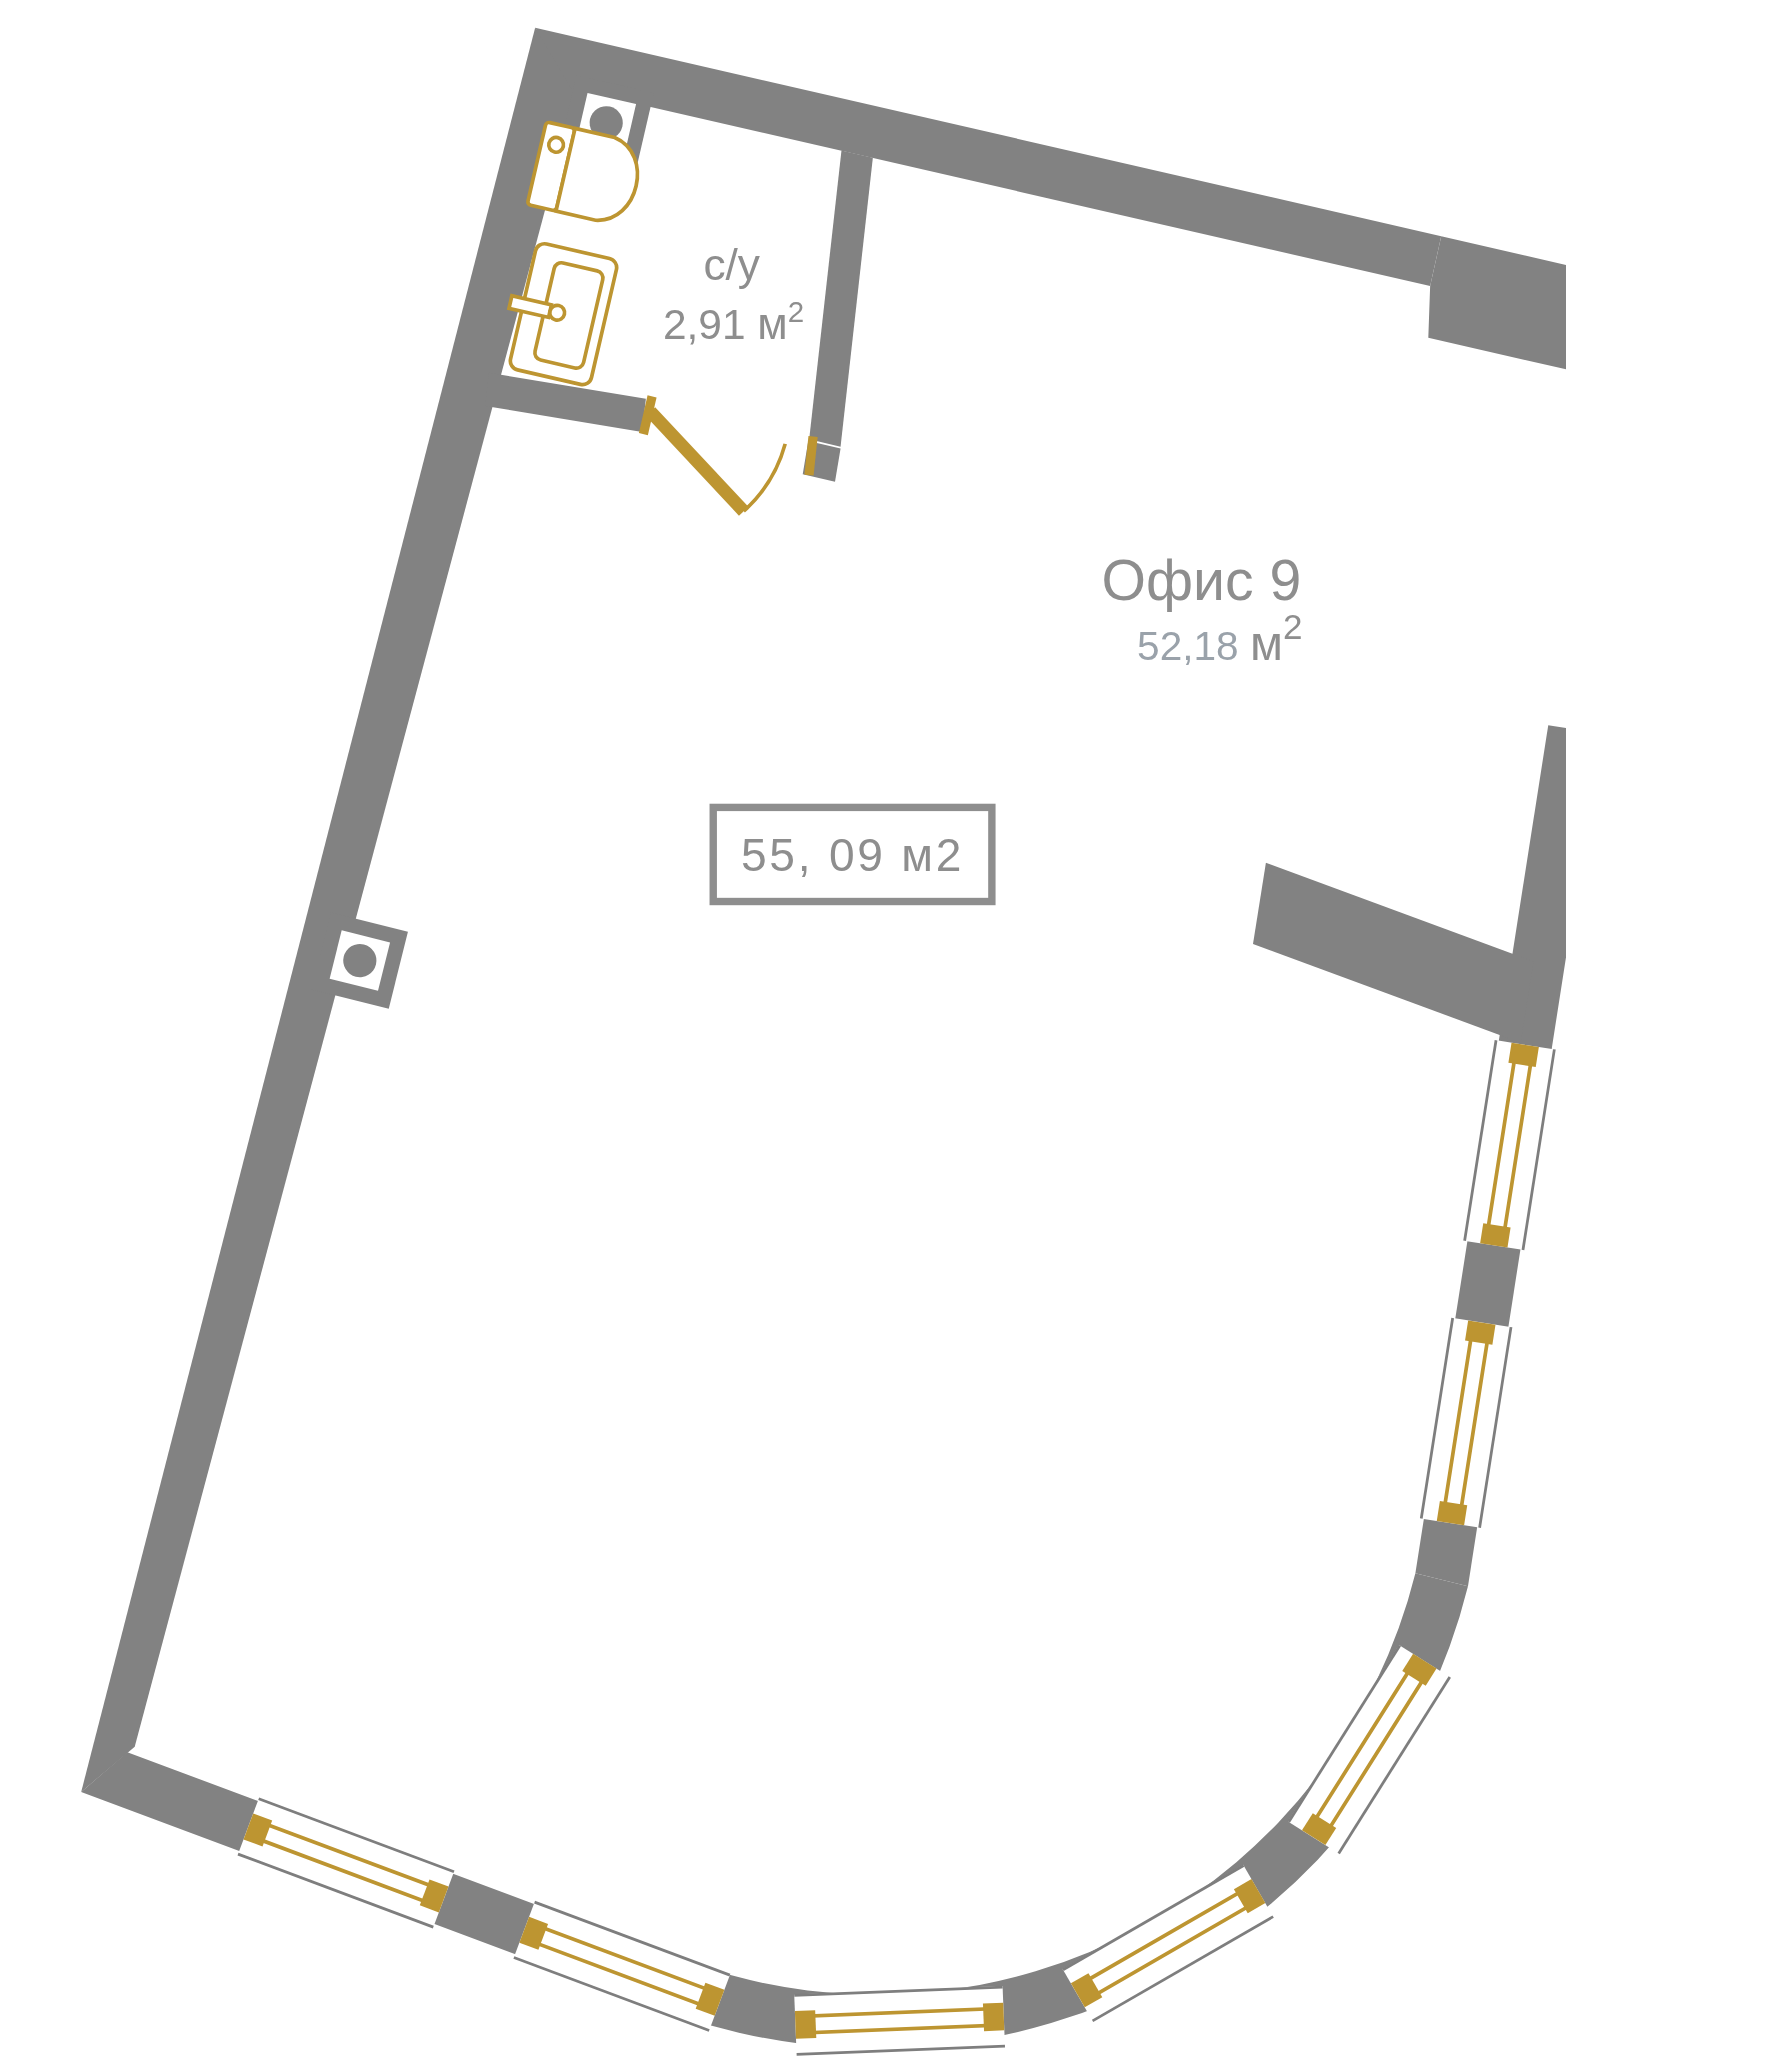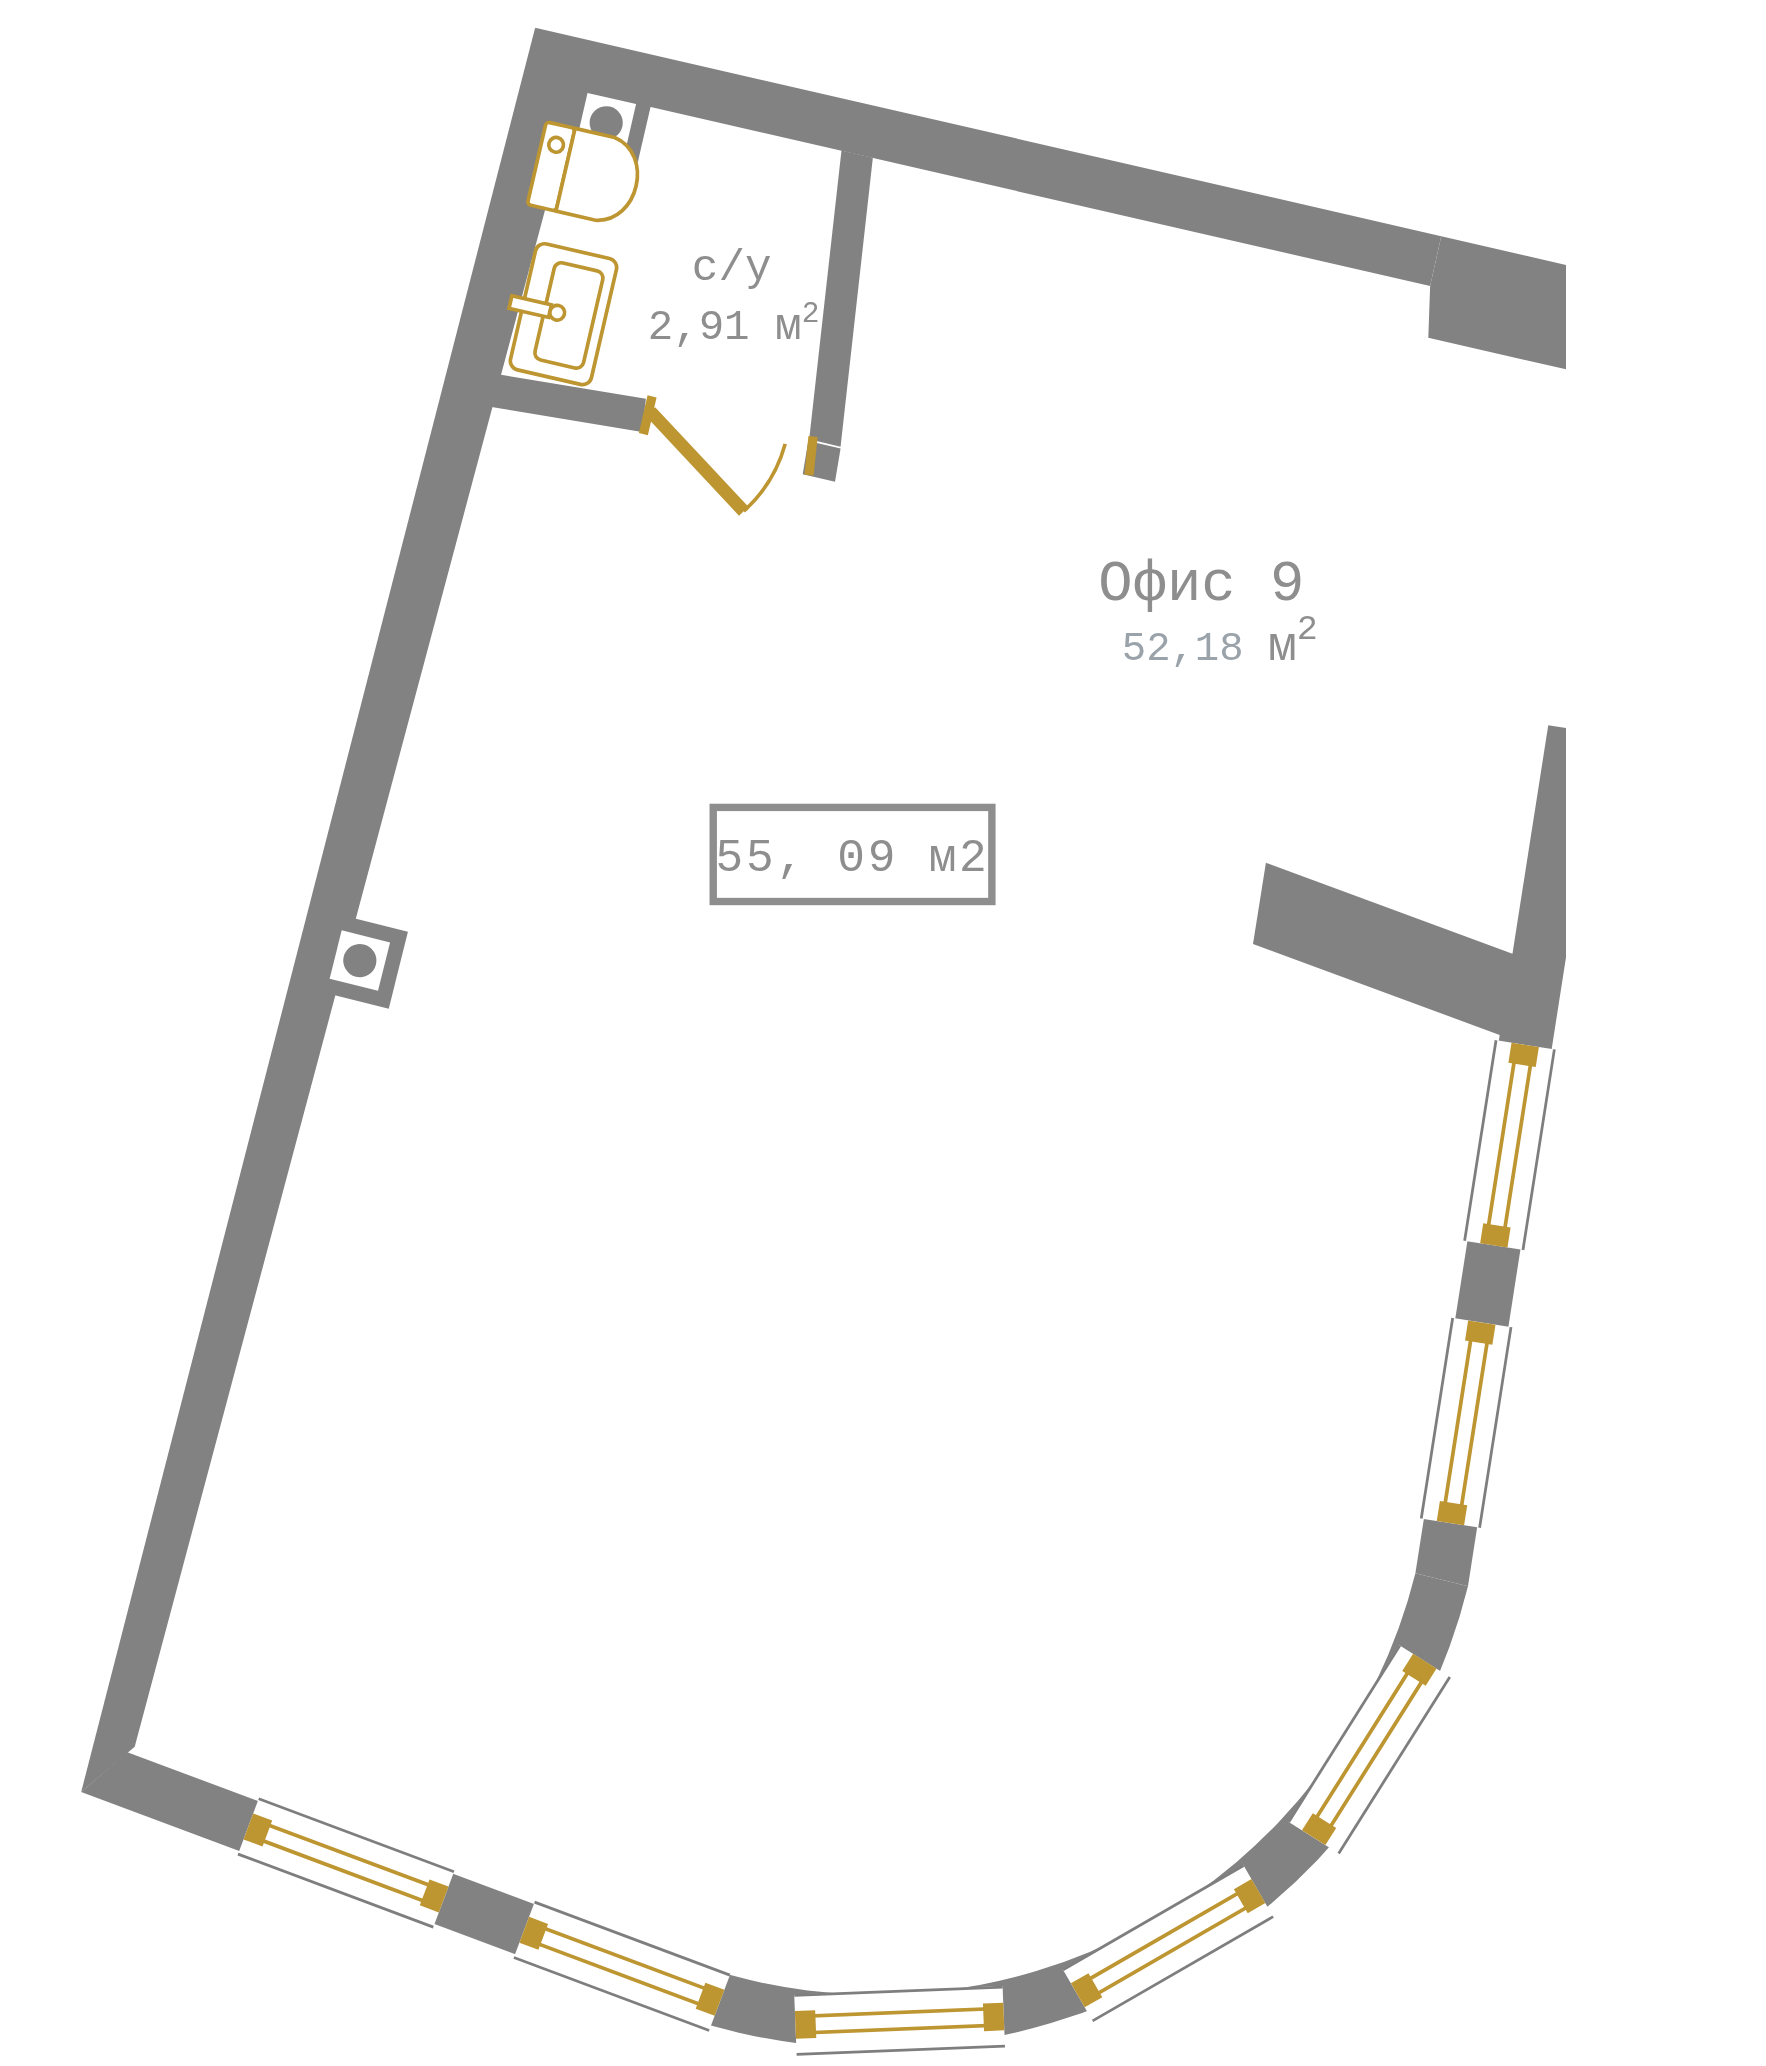--- a/index.html
+++ b/index.html
@@ -1,20 +1,20 @@
 <!DOCTYPE html>
 <html style="--wall: #828282; --gold: #BD9531; --label: #8E8E8E; --area-light: #9AA2AA; --line: #7E7E7E;font-size:14.8px"><head>
 <meta charset="utf-8">
 <style>
   :root{
     --wall:#828282; --gold:#BD9531; --label:#8E8E8E; --area-light:#9AA2AA; --line:#7E7E7E;
   }
   html,body{margin:0;padding:0;background:#fff;}
   .stage{position:relative;width:1566px;height:2066px;background:#fff;overflow:hidden;
-         font-family:Liberation Mono, monospace;}
+         font-family:Liberation Sans, sans-serif;}
   svg{display:block}
   .room-name{fill:var(--label);font-size:62px;font-weight:400;}
   .room-area{fill:var(--area-light);font-size:44px;}
   .room-area-unit{fill:var(--label);font-size:52px;}
   .room-area-sup{fill:var(--label);font-size:38px;}
   .bath-name{fill:var(--label);font-size:48px;}
   .bath-area{fill:var(--label);font-size:46px;}
   .bath-area-unit{fill:var(--label);font-size:48px;}
   .bath-area-sup{fill:var(--label);font-size:32px;}
   .box-text{fill:var(--label);font-size:50px;letter-spacing:3px;}

